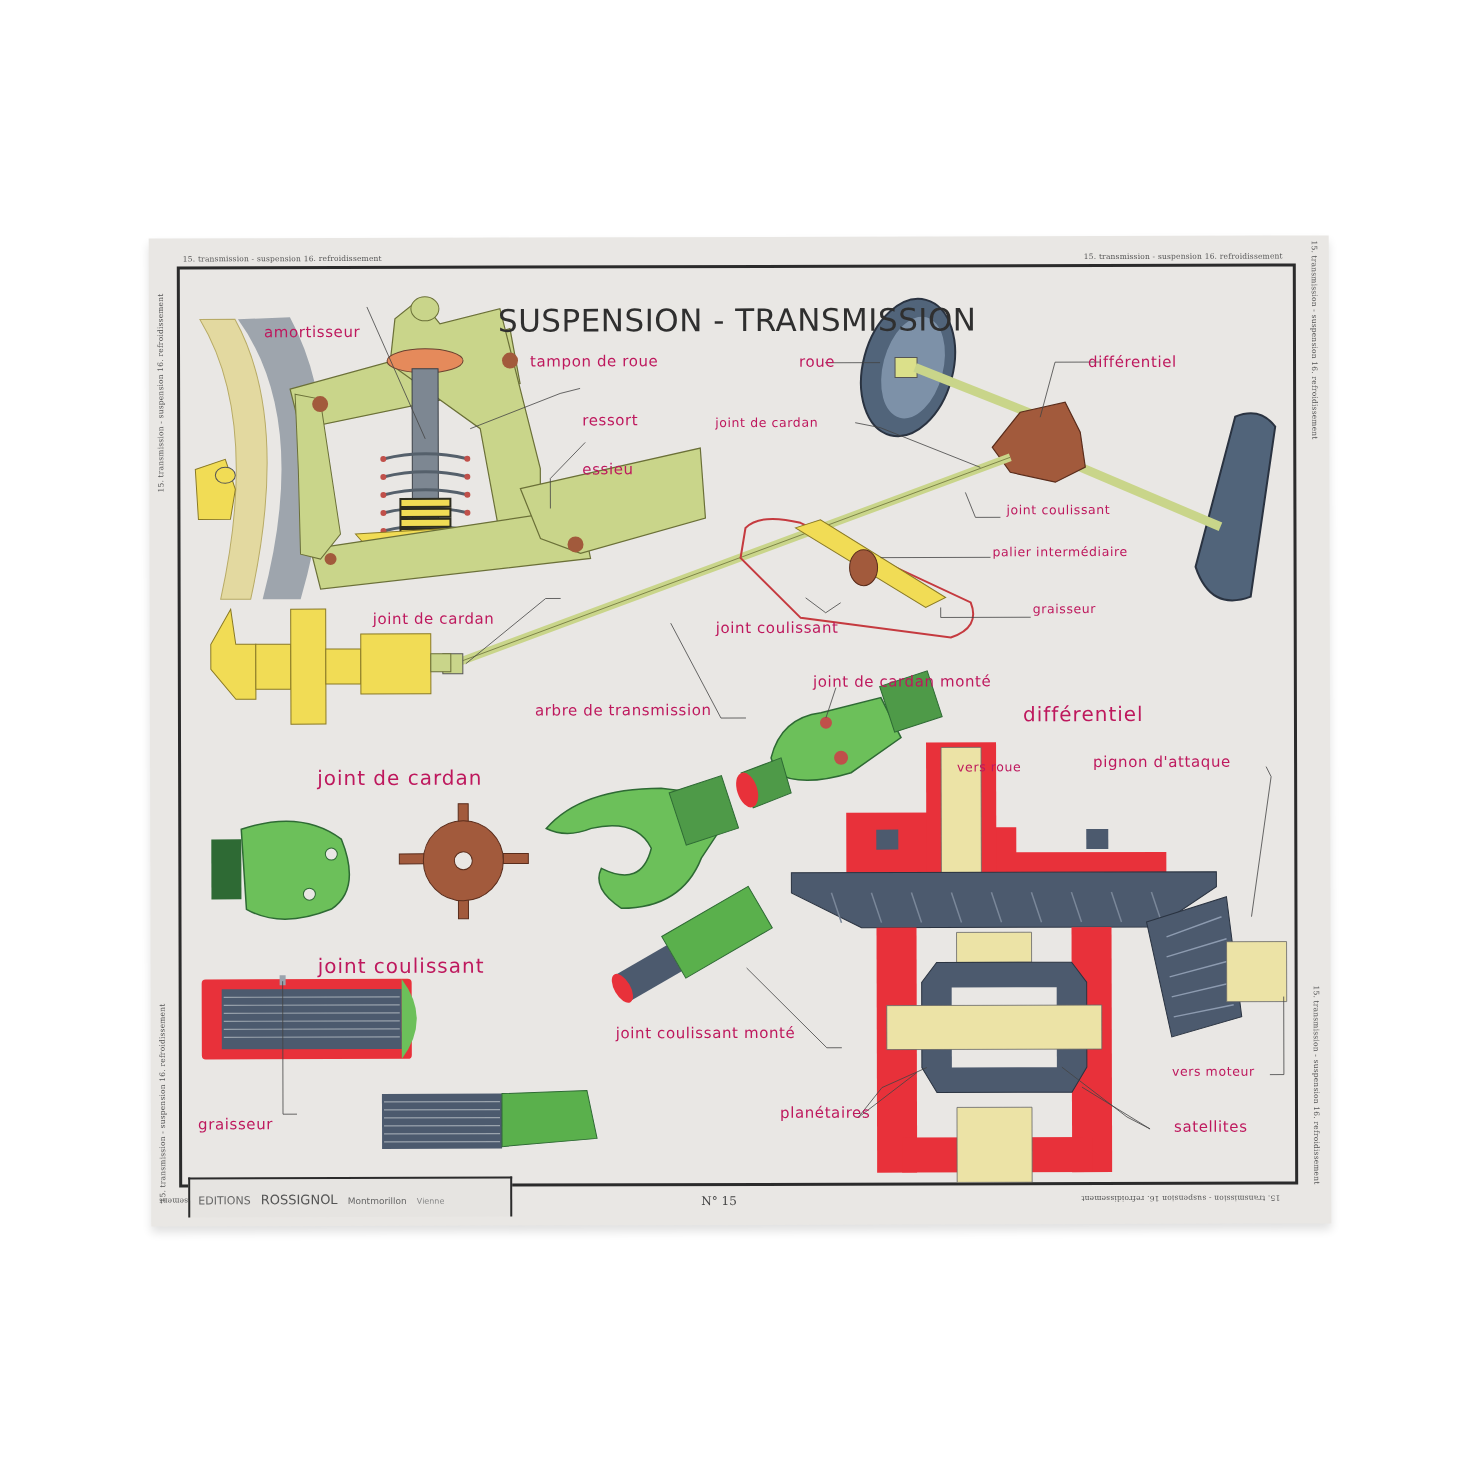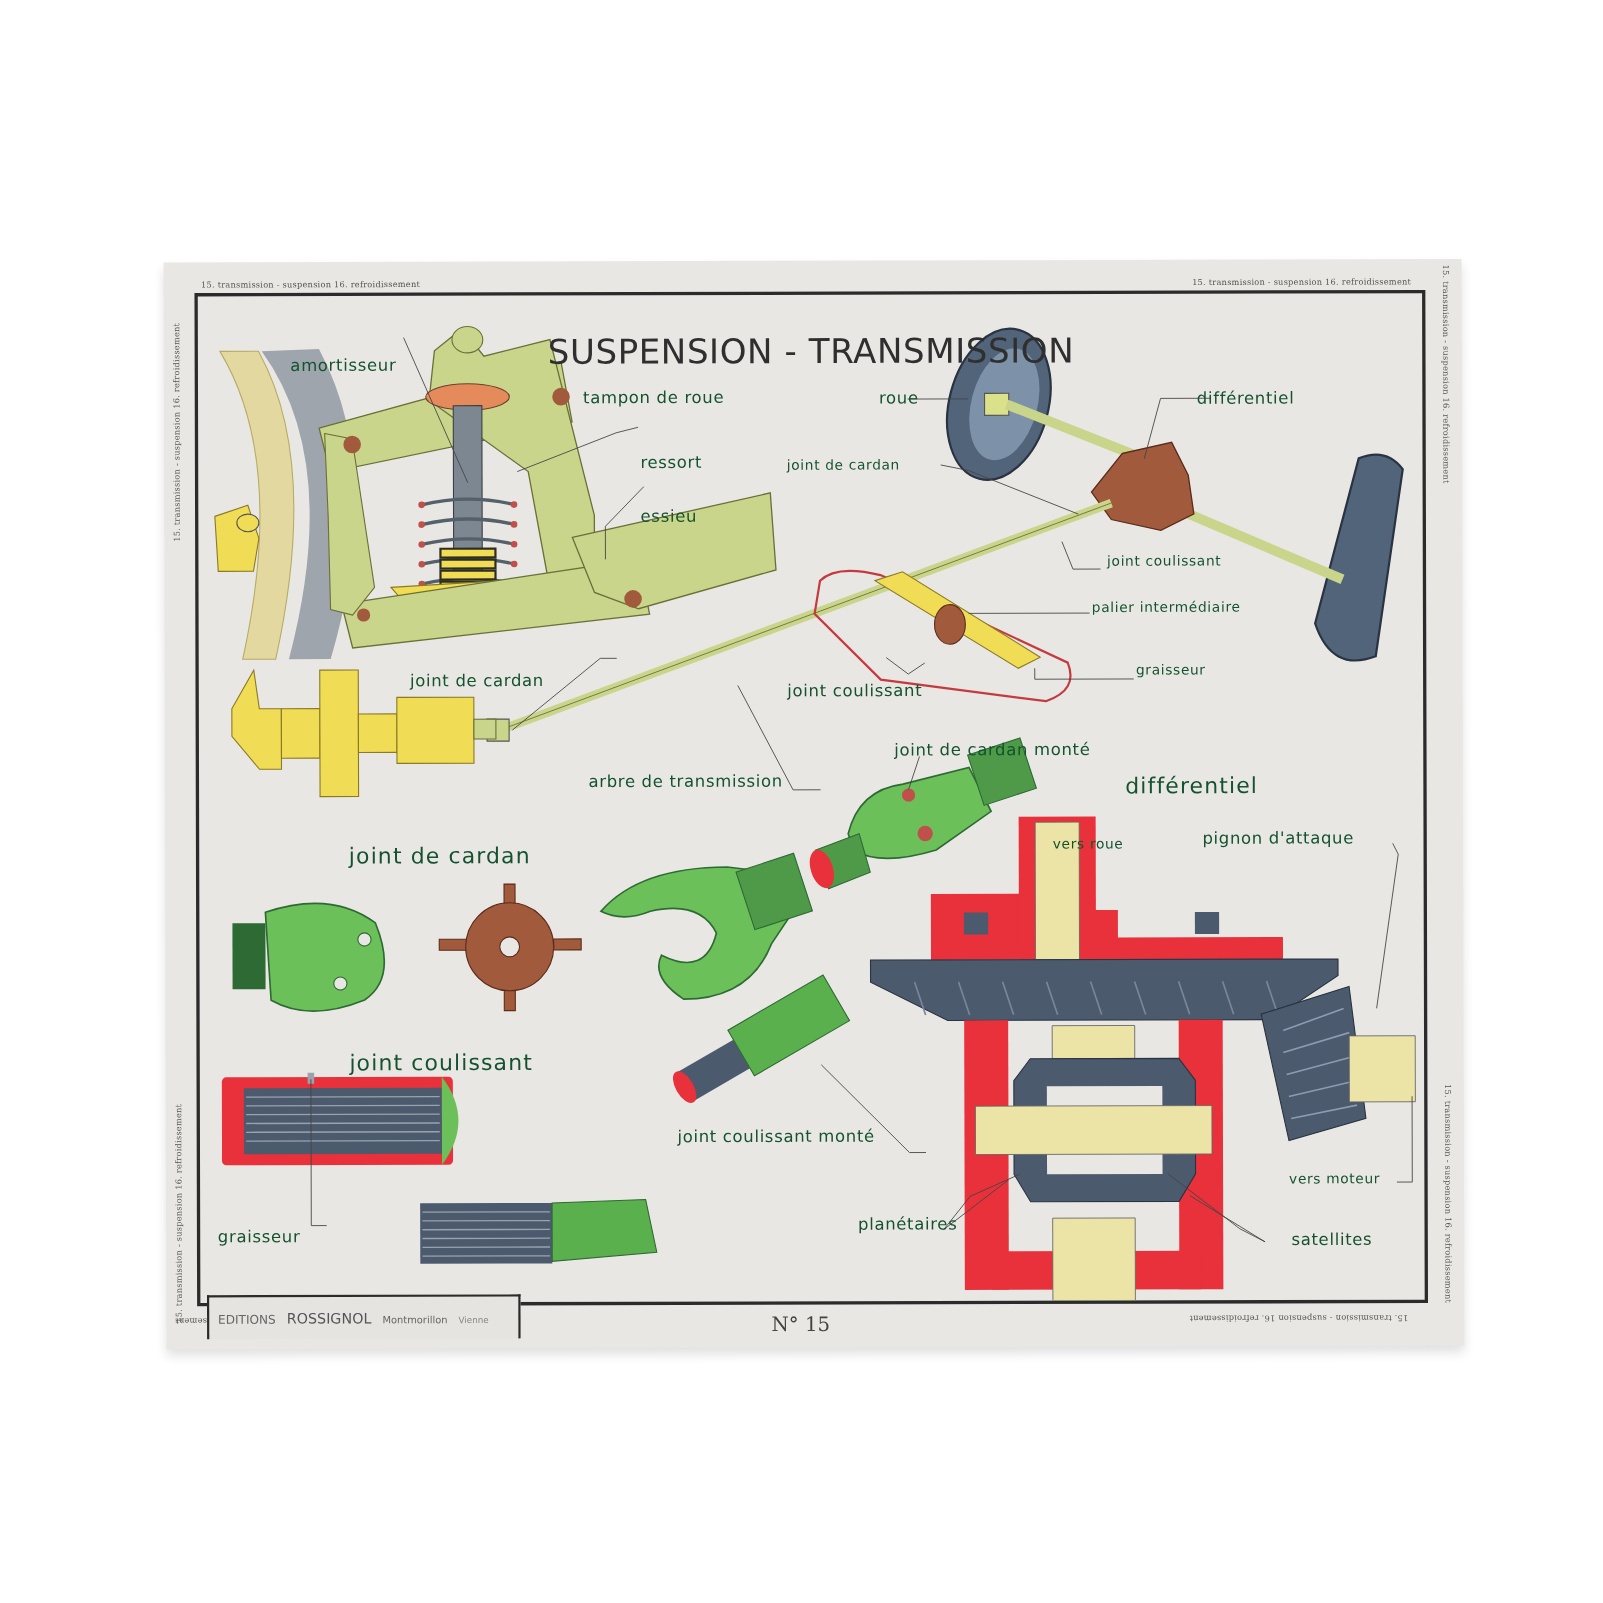--- a/index.html
+++ b/index.html
@@ -6,30 +6,30 @@
   body { width:1457px; height:1457px; background:#ffffff; position:relative; overflow:hidden;
          font-family:"DejaVu Sans", sans-serif; color:#2f2f2f; }
   .paper { position:absolute; left:150px; top:237px; width:1180px; height:988px;
            background:#e9e7e4; box-shadow:0 6px 10px rgba(0,0,0,0.12);
            transform:rotate(-0.15deg); }
   .frame { position:absolute; left:28px; top:28px; width:1119px; height:921px;
            border:3px solid #2b2b2b; box-sizing:border-box; }
   .margin-text { position:absolute; font-family:"DejaVu Serif", serif; font-size:7.5px; color:#555; white-space:nowrap; letter-spacing:0.2px; }
   .title { position:absolute; left:318px; top:34px; font-family:"DejaVu Sans", sans-serif;
            font-size:31px; letter-spacing:0.5px; color:#2f2f2f; font-weight:normal; }
-  .lbl { position:absolute; font-size:15px; color:#14532d; white-space:nowrap; letter-spacing:0.6px; }
+  .lbl { position:absolute; font-size:15px; color:#be185d; white-space:nowrap; letter-spacing:0.6px; }
   .lbl.sm { font-size:12.5px; }
   .lbl.big { font-size:20px; letter-spacing:1px; }
-  .publisher { position:absolute; left:6px; top:908px; width:285px; height:40px;
+  .publisher { position:absolute; left:6px; top:908px; width:324px; height:40px;
                border:2px solid #2b2b2b; border-bottom:none; box-sizing:border-box; background:#e6e4e1;
                font-size:11px; color:#666; padding:13px 0 0 8px; white-space:nowrap; }
   .publisher .p2 { font-size:13px; margin-left:10px; color:#555; }
   .publisher .p3 { font-size:9px; margin-left:10px; }
   .publisher .p4 { font-size:8px; margin-left:10px; color:#888; }
-  .plate-num { position:absolute; left:550px; top:957px; font-family:"DejaVu Serif", serif; font-size:18px; color:#444; }
+  .plate-num { position:absolute; left:550px; top:957px; font-family:"DejaVu Serif", serif; font-size:12px; color:#444; }
   svg.art { position:absolute; left:0; top:0; }
 </style>
 </head>
 <body>
 
 <div class="paper">
 
   <div class="margin-text" style="left:34px; top:16px;">15. transmission - suspension 16. refroidissement</div>
   <div class="margin-text" style="left:935px; top:16px;">15. transmission - suspension 16. refroidissement</div>
   <div class="margin-text" style="left:-88px; top:150px; transform:rotate(-90deg);">15. transmission - suspension 16. refroidissement</div>

